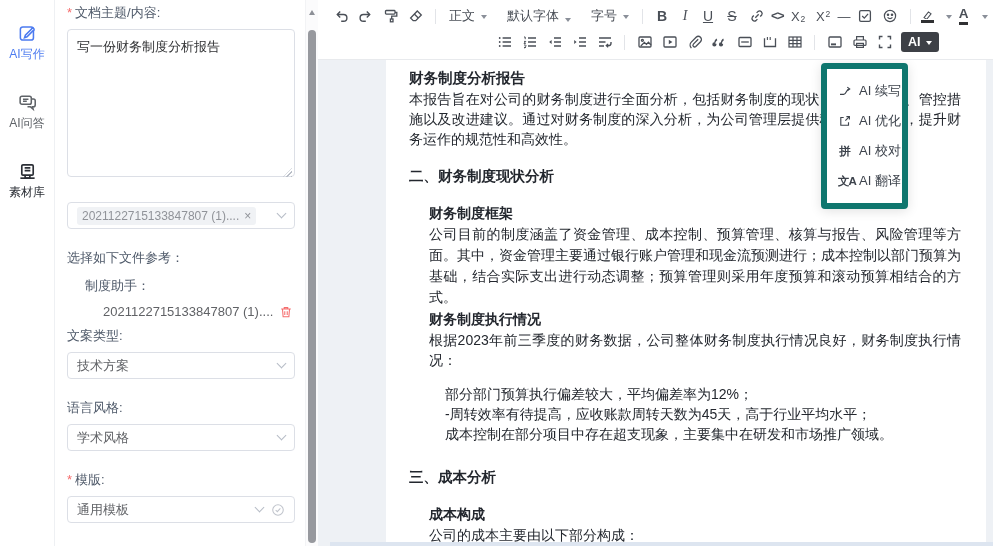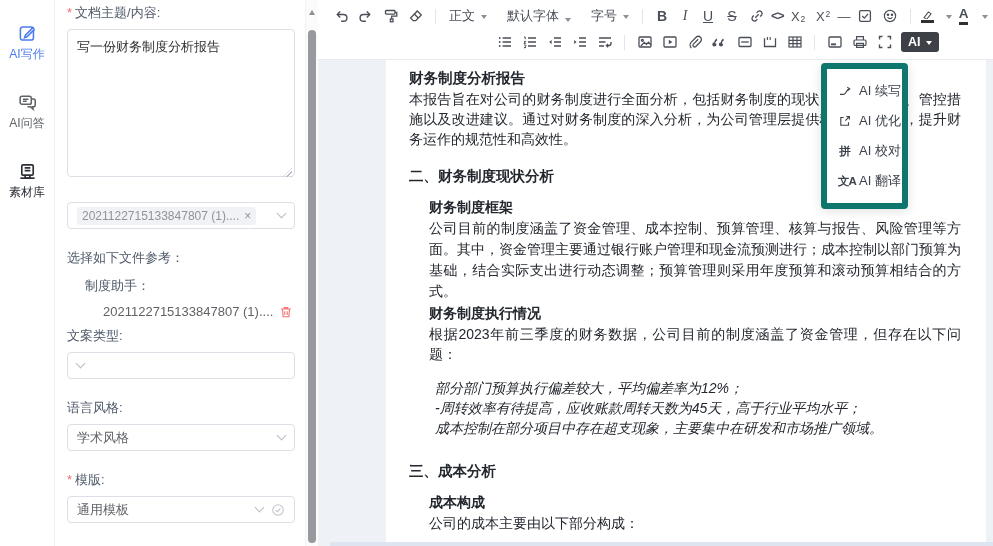--- a/index.html
+++ b/index.html
@@ -78,22 +78,22 @@
     display:flex; align-items:center; font-size:12.5px; font-weight:bold; cursor:pointer; margin-left:4px;justify-content:space-between; }
   .ai-btn .crt { border-top-color:#fff; margin-left:5px; }
 
   
   .canvas { flex:1; position:relative; overflow:hidden; }
   .page { position:absolute; left:68px; top:0; width:600px; bottom:-2px; background:#fff;
     padding:8px 25px 0 23px; color:#23272e; font-size:14px; line-height:20px; }
   .doc-h1 { font-weight:bold; font-size:14.5px; }
   .doc-p { margin:1px 0; text-align:justify; }
   .ind { margin-left:20px; }
-  .ind2 { margin-left:26px;font-style:italic; }
-  .mt18 { margin-top:17px; } .mt12 { margin-top:11px; } .mt14 { margin-top:14px; }
+  .ind2 { margin-left:36px; }
+  .mt18 { margin-top:17px; } .mt12 { margin-top:17px; } .mt14 { margin-top:14px; }
   .mt24 { margin-top:23px; }
   .h2 { font-weight:bold; }
   .bottom-strip { position:absolute; left:12px; right:0; bottom:0; height:4px; background:#dde5f0; }
 
   
   .ai-menu { position:absolute; left:503px; top:3px; width:87px; background:#fff;
     border:6px solid #0f766e; border-radius:4px; box-shadow:0 2px 12px rgba(0,0,0,.12);
     padding:7px 0; z-index:5; }
   .ai-mi { height:30px; display:flex; align-items:center; gap:7px; padding:0 11px;
     font-size:13px; color:#3d434c; cursor:pointer; white-space:nowrap; }
@@ -153,20 +153,21 @@
     <div class="file-row">
       <span class="nm">2021122715133847807 (1)....</span>
       <svg class="trash" viewBox="0 0 16 16" fill="none" stroke="currentColor" stroke-width="1.2">
         <path d="M2.5 4.5h11M6 4.5V3h4v1.5M4 4.5l.7 9h6.6l.7-9"></path>
         <path d="M6.6 7v4.5M9.4 7v4.5"></path>
       </svg>
     </div>
 
     <div class="f-label" style="margin-top:8px;">文案类型:</div>
     <div class="sel">
+      <span class="grow">技术方案</span>
       <span class="chev"></span>
     </div>
 
     <div class="f-label">语言风格:</div>
     <div class="sel">
       <span class="grow">学术风格</span>
       <span class="chev"></span>
     </div>
 
     <div class="f-label"><span class="req">*</span><span>模版:</span></div>
@@ -393,21 +394,21 @@
 
     <div class="canvas">
       <div class="page">
         <div class="doc-h1">财务制度分析报告</div>
         <div class="doc-p">本报告旨在对公司的财务制度进行全面分析，包括财务制度的现状、存在的问题、管控措施以及改进建议。通过对财务制度的深入分析，为公司管理层提供科学决策依据，提升财务运作的规范性和高效性。</div>
         <div class="doc-h1 mt18">二、财务制度现状分析</div>
         <div class="ind mt12">
           <div class="h2">财务制度框架</div>
           <div class="doc-p" style="line-height:21px;">公司目前的制度涵盖了资金管理、成本控制、预算管理、核算与报告、风险管理等方面。其中，资金管理主要通过银行账户管理和现金流预测进行；成本控制以部门预算为基础，结合实际支出进行动态调整；预算管理则采用年度预算和滚动预算相结合的方式。</div>
           <div class="h2">财务制度执行情况</div>
-          <div class="doc-p">根据2023年前三季度的财务数据，公司目前的制度涵盖了资金管理，但存在以下问题：</div>
+          <div class="doc-p">根据2023年前三季度的财务数据，公司整体财务制度执行情况良好，财务制度执行情况：</div>
         </div>
         <div class="ind2 mt14">
           <div>部分部门预算执行偏差较大，平均偏差率为12%；</div>
           <div>-周转效率有待提高，应收账款周转天数为45天，高于行业平均水平；</div>
           <div>成本控制在部分项目中存在超支现象，主要集中在研发和市场推广领域。</div>
         </div>
         <div class="doc-h1 mt24">三、成本分析</div>
         <div class="ind mt12">
           <div class="h2">成本构成</div>
           <div class="doc-p">公司的成本主要由以下部分构成：</div>

